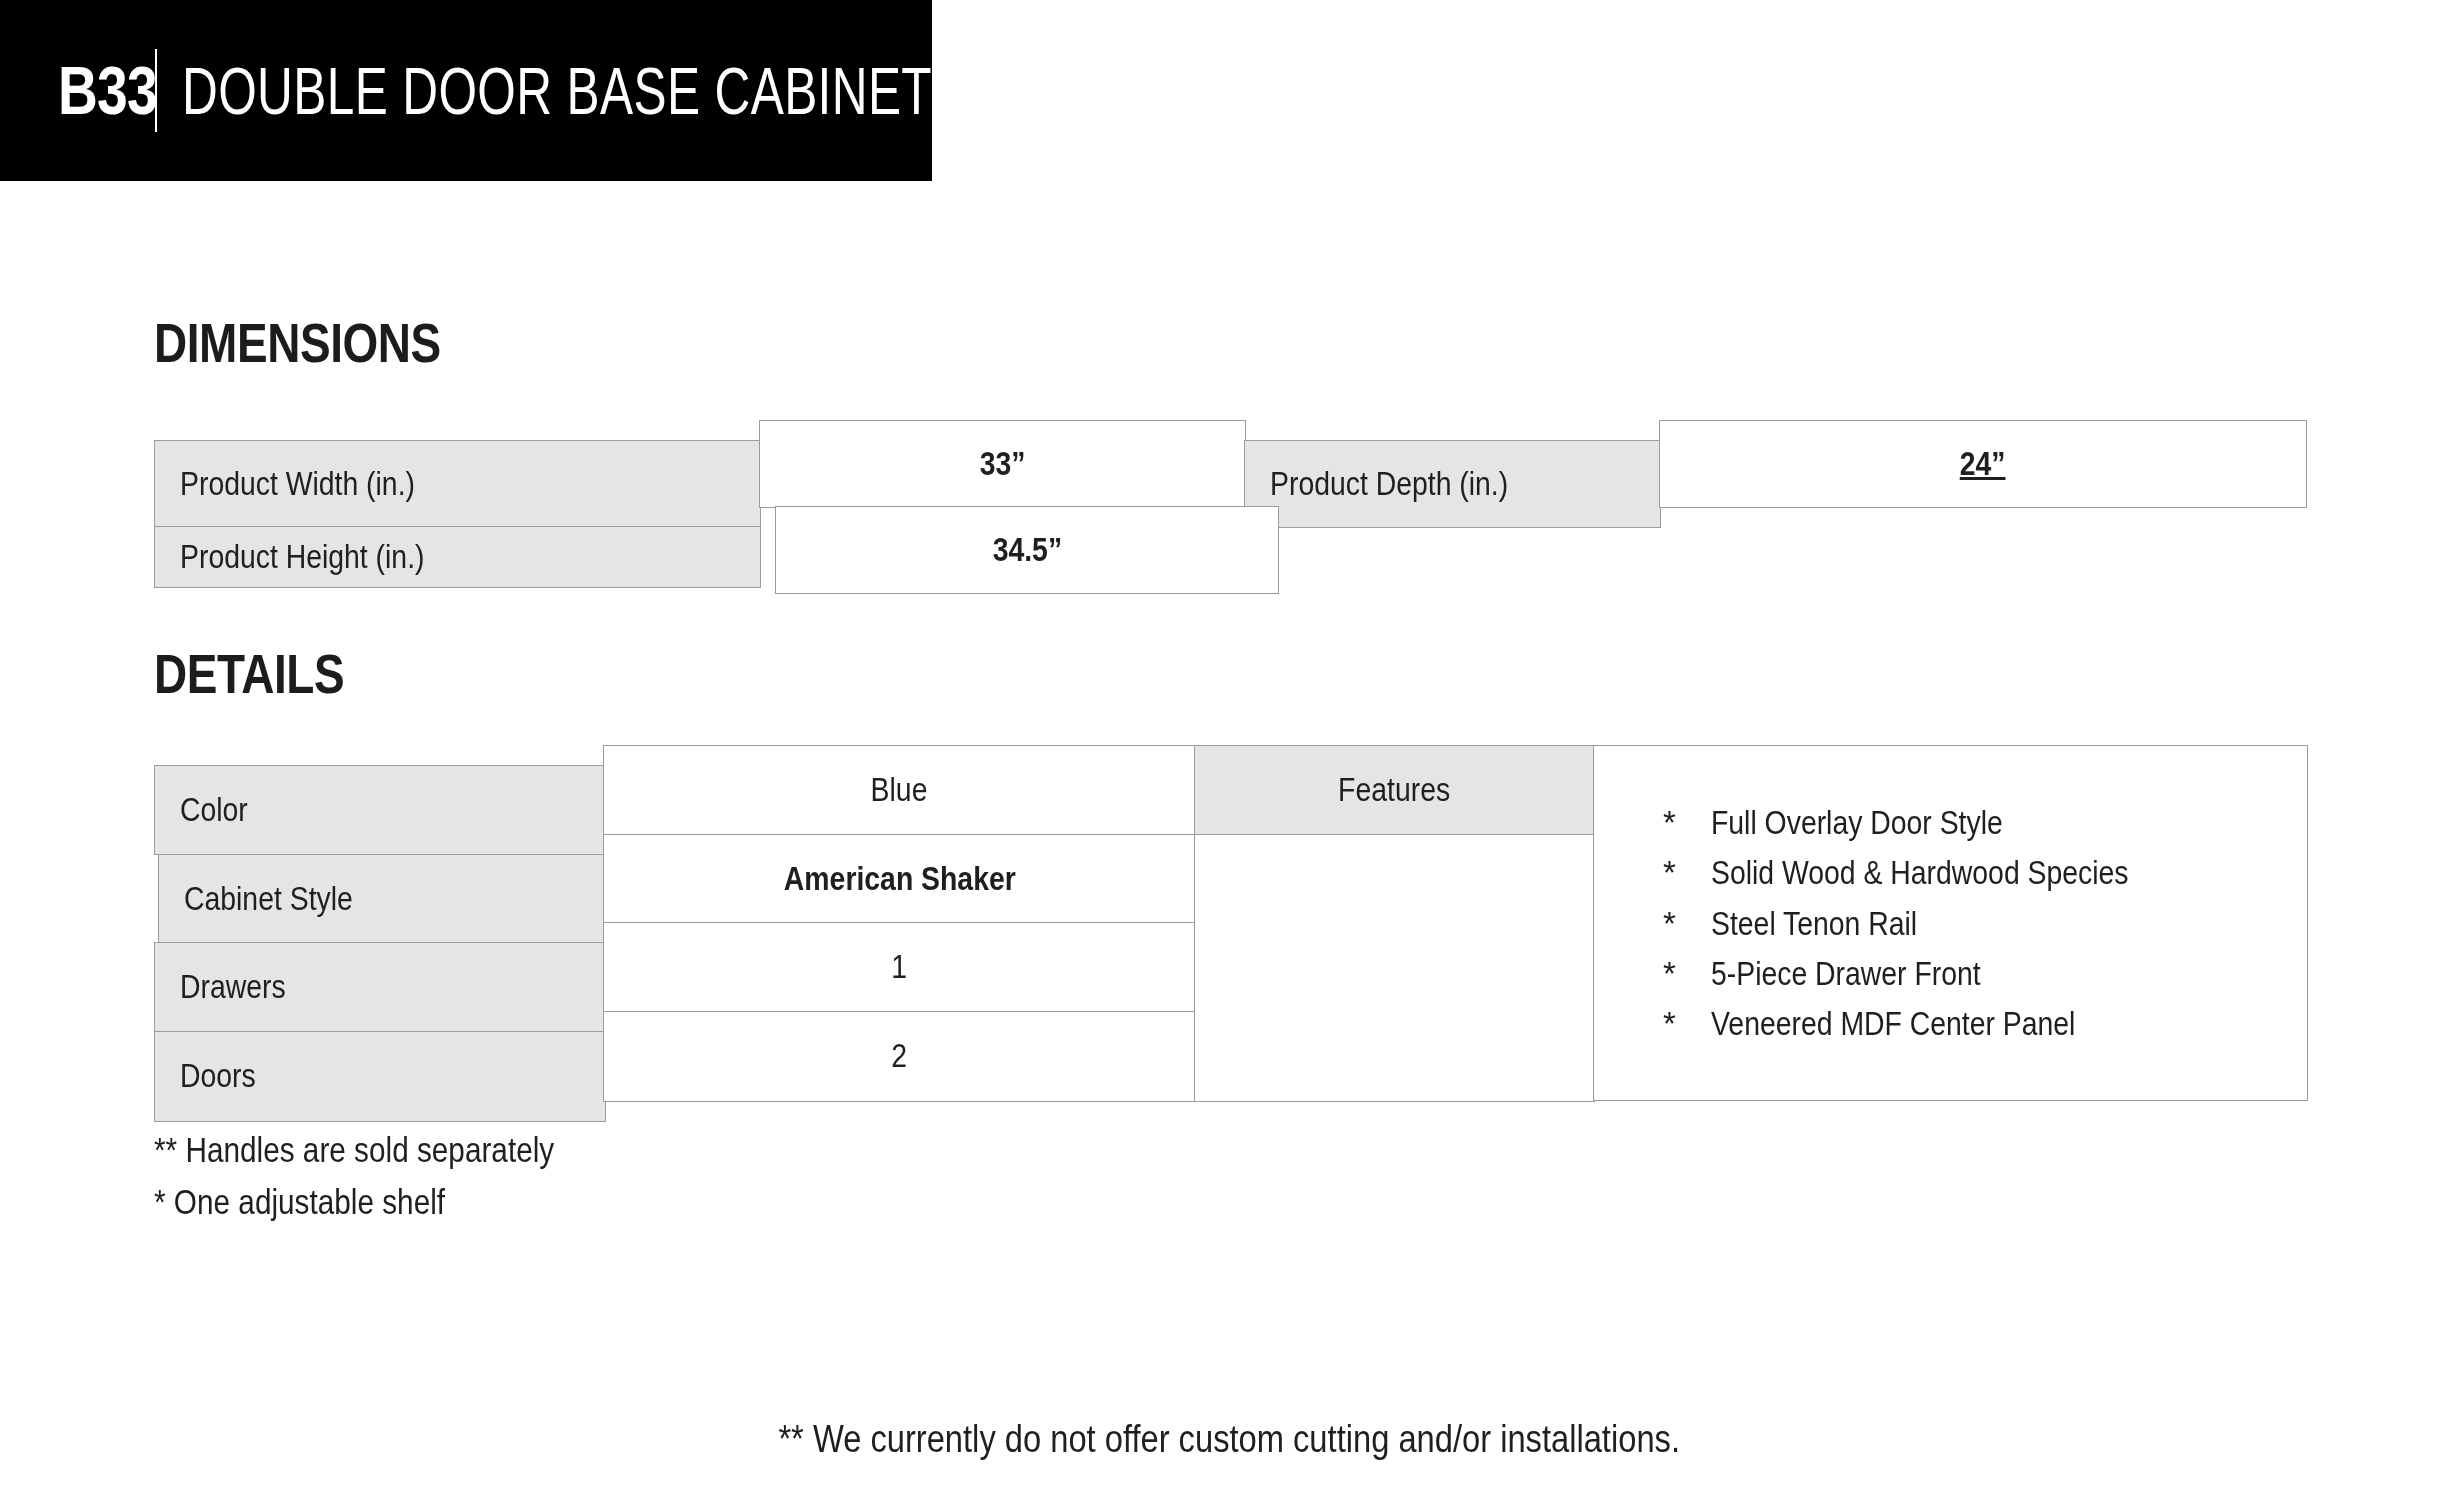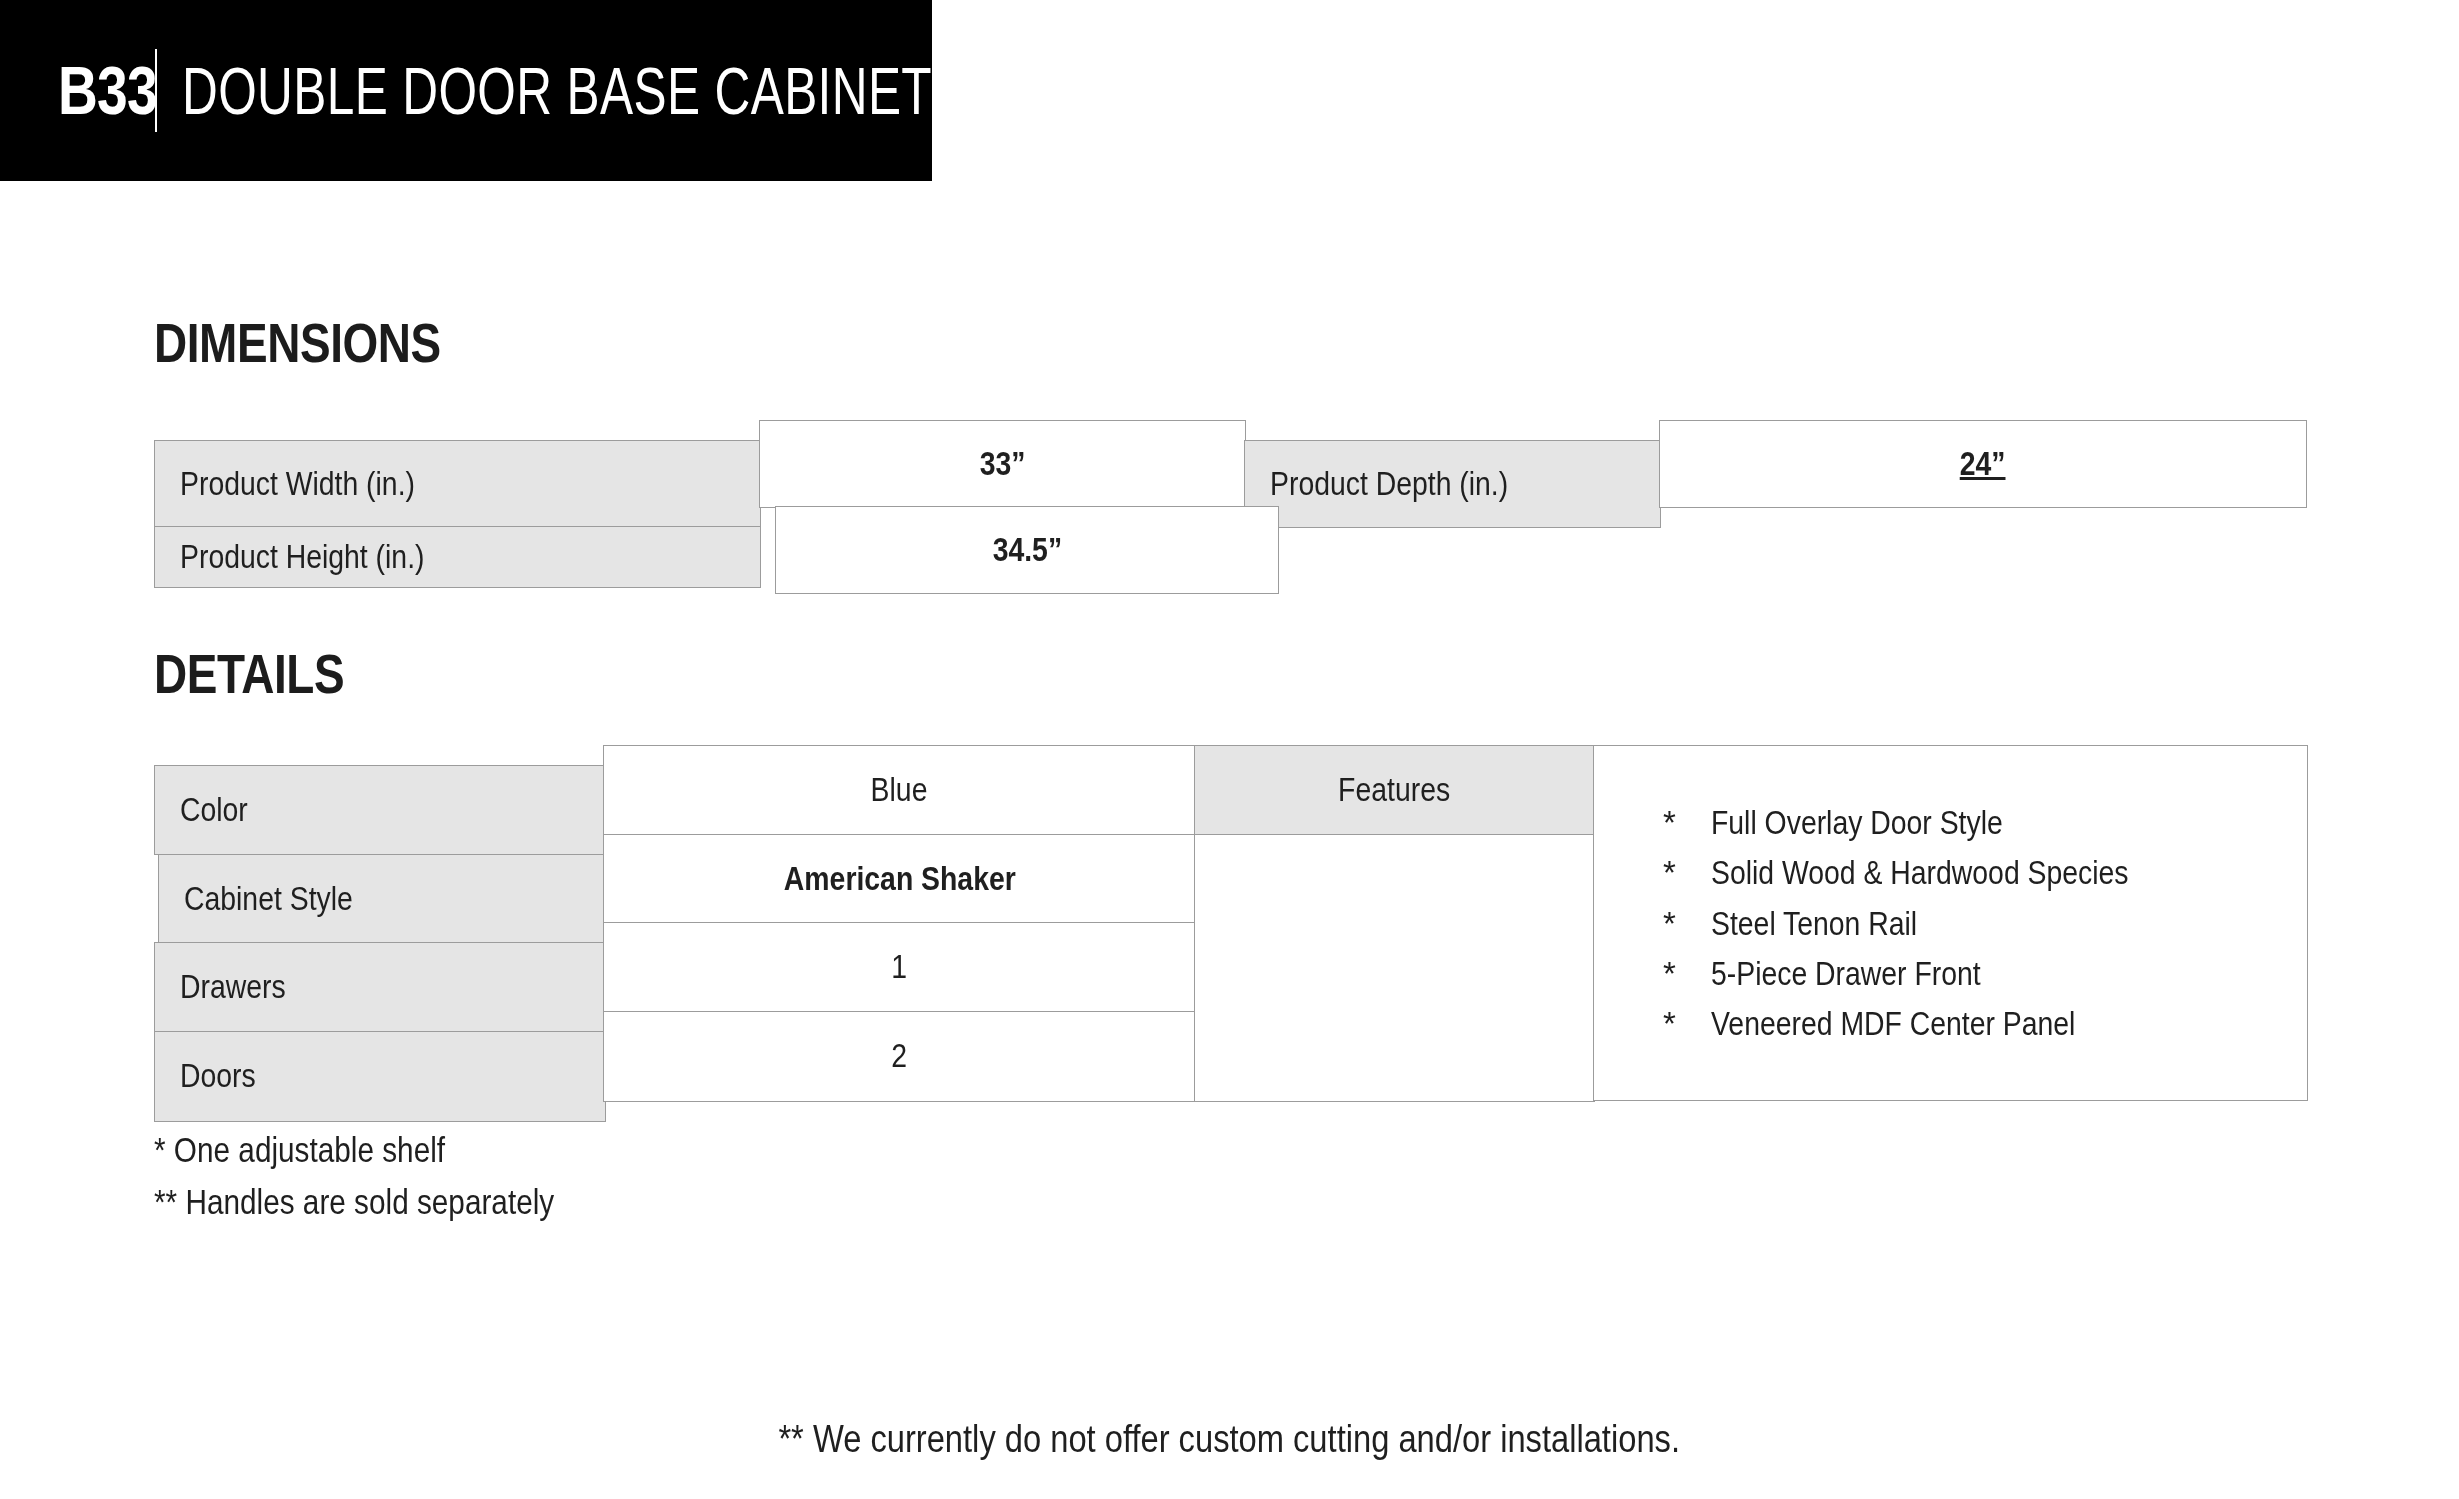--- a/index.html
+++ b/index.html
@@ -268,23 +268,23 @@
     <span class="feature-text">5-Piece Drawer Front</span>
   </div>
   <div class="feature-row">
     <span class="feature-star">*</span>
     <span class="feature-text">Veneered MDF Center Panel</span>
   </div>
 </div>
 
 <div id="footnotes">
   <div class="footnote">
+    <span>** Handles are sold separately</span>
+  </div>
+  <div class="footnote">
     <span>* One adjustable shelf</span>
-  </div>
-  <div class="footnote">
-    <span>** Handles are sold separately</span>
   </div>
 </div>
 
 <div id="disclaimer">
   <span>** We currently do not offer custom cutting and/or installations.</span>
 </div>
 
 
 </body></html>

